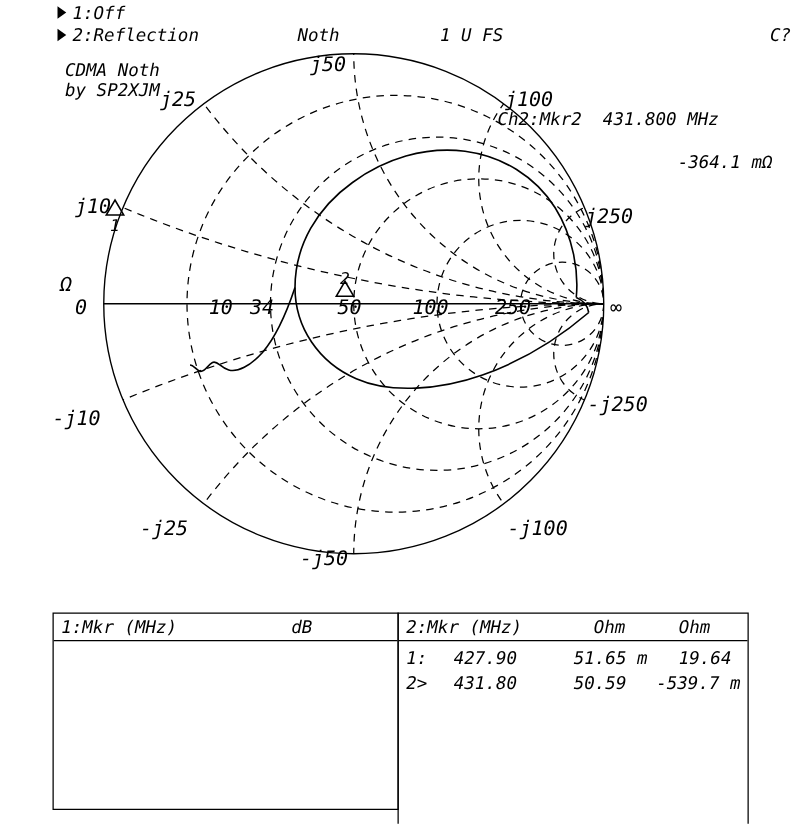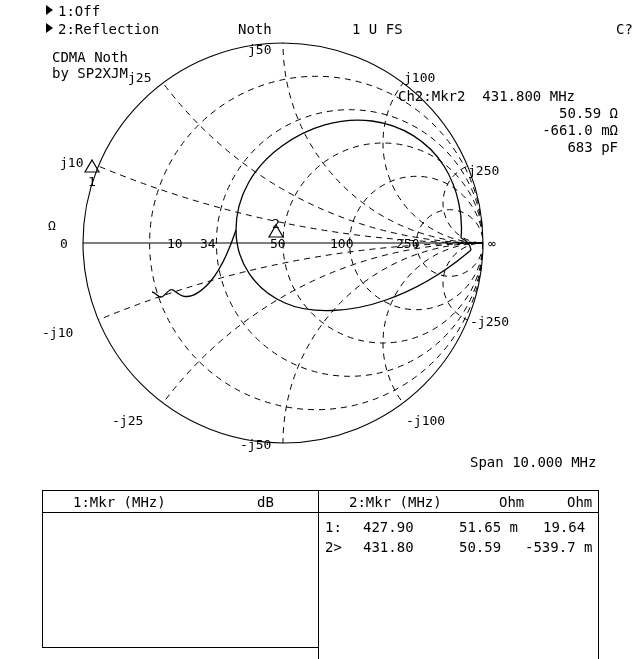--- a/index.html
+++ b/index.html
@@ -11,21 +11,21 @@
     width: 640px;
     height: 659px;
     position: relative;
     font-family: "DejaVu Sans Mono", monospace;
     color: #000000;
     overflow: hidden;
   }
   .screen {
     position: absolute;
     left: 0; top: 0;
-    width: 640px; height: 659px;
+    width: 640px; height: 659px; font-style: italic;
   }
   .txt {
     position: absolute;
     white-space: pre;
     font-family: "DejaVu Sans Mono", monospace;
     font-size: 14px;
     line-height: 14px;
     letter-spacing: 0px;
     color: #000;
   }
@@ -59,21 +59,21 @@
   }
   #mk-line1 { left: 398px; top: 88px; width: 220px; text-align: left;}
   #mk-line2 { left: 398px; top: 105px; width: 220px; text-align: right;}
   #mk-line3 { left: 398px; top: 122px; width: 220px; text-align: right;}
   #mk-line4 { left: 398px; top: 139px; width: 220px; text-align: right;}
 
   
   #smith-svg { position: absolute; left: 0; top: 0; }
 
   
-  .clab { position: absolute; font-size: 13px; font-family: "DejaVu Sans Mono", monospace; white-space: pre; }
+  .clab { position: absolute; font-size: 16px; font-family: "DejaVu Sans Mono", monospace; white-space: pre; }
 
   
   #center-label { left: 46px; top: 455px; }
   #span-label { left: 470px; top: 455px; }
 
   
   .tbl {
     position: absolute;
     border: 1px solid #000;
     box-sizing: border-box;
@@ -87,21 +87,20 @@
     height: 22px;
     border-bottom: 1px solid #000;
     box-sizing: border-box;
   }
   .th {
     position: absolute;
     top: 3px;
     font-size: 14px;
     white-space: pre;
     font-family: "DejaVu Sans Mono", monospace;
-    margin-left: 24px;
   }
   .rowtxt {
     position: absolute;
     font-size: 14px;
     white-space: pre;
     font-family: "DejaVu Sans Mono", monospace;
   }
 </style>
 </head>
 <body>
@@ -115,23 +114,21 @@
   <div class="txt" id="trace2-label">2:Reflection</div>
 
   <div class="txt" id="format-label">Noth</div>
   <div class="txt" id="scale-label">1 U FS</div>
   <div class="txt" id="cal-label">C?</div>
 
   <div class="txt" id="title1">CDMA Noth</div>
   <div class="txt" id="title2">by SP2XJM</div>
 
   <div class="mk" id="mk-line1">Ch2:Mkr2  431.800 MHz</div>
-  <div class="mk" id="mk-line2">50.59 Ω</div>
-  <div class="mk" id="mk-line3">-661.0 mΩ</div>
-  <div class="mk" id="mk-line4">683 pF</div>
+  <div class="mk" id="mk-line3">-364.1 mΩ</div>
 
   <svg id="smith-svg" width="640" height="659">
     <defs>
       <clipPath id="unitclip">
         <circle cx="283" cy="243" r="200"></circle>
       </clipPath>
     </defs>
 
     <circle cx="283" cy="243" r="200" fill="none" stroke="#000" stroke-width="1.1"></circle>
 
@@ -212,21 +209,20 @@
   <div class="clab" style="left:135px; top:236px;margin-left:32px;">10</div>
   <div class="clab" style="left:200px; top:236px;">34</div>
   <div class="clab" style="left:270px; top:236px;">50</div>
   <div class="clab" style="left:330px; top:236px;">100</div>
   <div class="clab" style="left:396px; top:236px;">250</div>
   <div class="clab" style="left:488px; top:236px;">∞</div>
 
   <div class="clab" style="left:88px; top:174px; font-size:13px;">1</div>
   <div class="clab" style="left:272px; top:216px; font-size:13px;">2</div>
 
-  <div class="txt" id="span-label">Span 10.000 MHz</div>
 
   <div class="tbl" id="table-left">
     <div class="thead">
       <div class="th" style="left:6px;">1:Mkr (MHz)</div>
       <div class="th" style="left:190px;">dB</div>
     </div>
   </div>
 
   <div class="tbl" id="table-right">
     <div class="thead">

